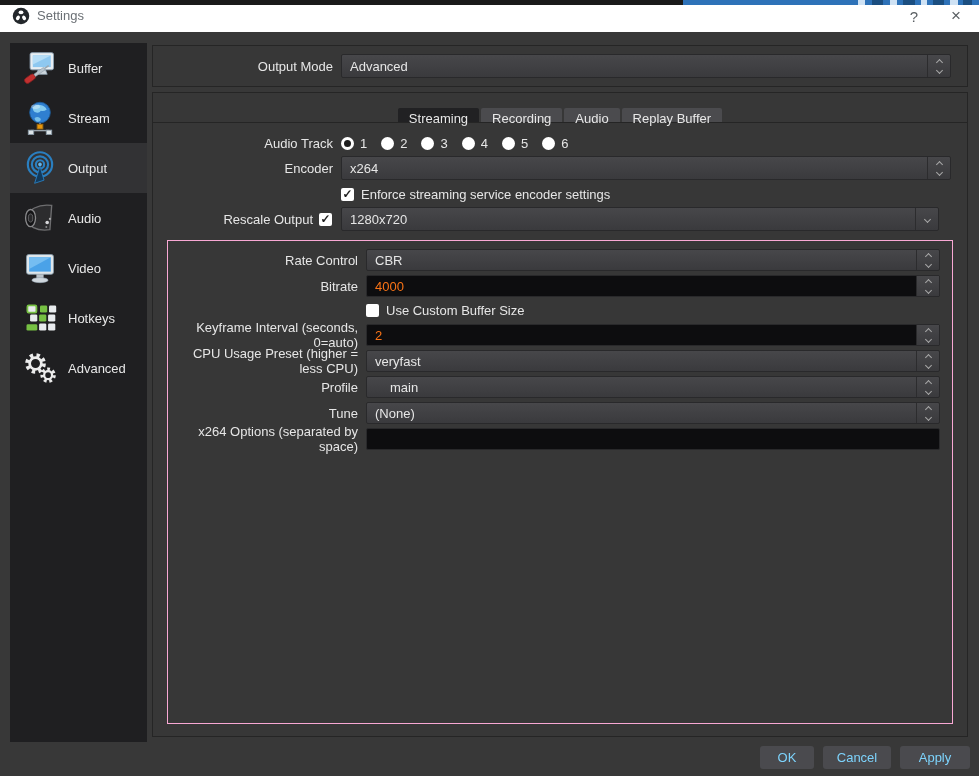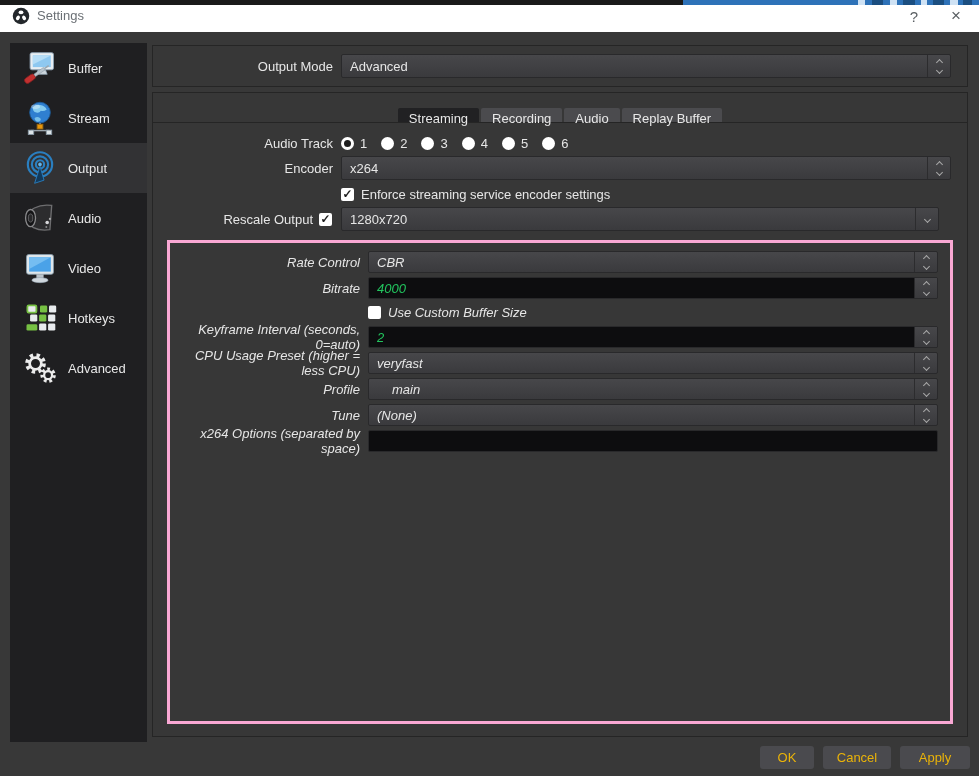--- a/index.html
+++ b/index.html
@@ -26,58 +26,58 @@
   .sidebar { position:absolute; left:10px; top:43px; width:137px; height:699px; background:#1f1f21; }
   .side-item { height:50px; display:flex; align-items:center; padding-left:11px; cursor:default; }
   .side-item.selected { background:#323234; }
   .side-item .icon { width:38px; height:38px; flex:none; display:flex; align-items:center; justify-content:center; }
   .side-item .icon svg { width:36px; height:36px; }
   .side-item .lbl { margin-left:9px; color:#e8e8e8; }
   
   .gbox { position:absolute; border:1px solid #252525; background:#373737; }
   #gb1 { left:152px; top:45px; width:816px; height:42px; display:flex; align-items:center; }
   #gb2 { left:152px; top:92px; width:816px; height:645px; }
-  #gb3 { position:absolute; left:14px; top:147px; width:786px; height:484px; border:3px solid #f9a8d4;font-style:italic; }
+  #gb3 { position:absolute; left:14px; top:147px; width:786px; height:484px; border:1px solid #f9a8d4; }
   
   .tabbar { height:30px; border-bottom:1px solid #252525; display:flex; justify-content:center; align-items:flex-end; }
   .tab { height:14px; line-height:22px; padding:0 11px; margin:0 1px; border-radius:2px 2px 0 0;
          background:#4b4b4e; color:#e8e8e8; font-size:13px; cursor:default; }
   .tab.active { background:#212123; }
   
   .frow { display:flex; align-items:center; }
   .flabel  { width:180px; flex:none; text-align:right; color:#e6e6e6; }
   .flabel2 { width:190px; flex:none; text-align:right; color:#e6e6e6; }
   .gap { margin-left:8px; }
   
   .combo { flex:1; display:flex; align-items:center; height:24px;
            background:linear-gradient(#47474a,#3a3a3d); border:1px solid #29292b; border-radius:2px; }
   .combo .ctext { flex:1; padding-left:8px; color:#e6e6e6; white-space:nowrap; overflow:hidden; }
   .cspin { width:23px; align-self:stretch; flex:none; border-left:1px solid #2c2c2e;
            display:flex; flex-direction:column; align-items:center; justify-content:center; }
   .chev { display:block; width:5px; height:5px; border:0 solid #a8a8a8; }
   .chev.up   { border-top-width:1.5px;  border-left-width:1.5px;  transform:rotate(45deg); margin-bottom:2px; }
   .chev.down { border-bottom-width:1.5px; border-right-width:1.5px; transform:rotate(45deg); margin-top:1px; }
   .darkfield { background:#0d0d0f; }
-  .darkfield .ctext { color:#22c55e; }
+  .darkfield .ctext { color:#f97316; }
   .darkfield .cspin { background:linear-gradient(#47474a,#3a3a3d); border-left:1px solid #2a2a2c; }
   .h22 { height:22px; }
   
   .cb { width:13px; height:13px; flex:none; background:#ffffff; border-radius:2px;
         display:flex; align-items:center; justify-content:center; cursor:default; }
   .cb .mark { font-size:12px; font-weight:bold; color:#1c1c1c; line-height:13px; display:none; }
   .cb.checked .mark { display:block; }
   .radio { width:13px; height:13px; flex:none; border-radius:50%; background:#ffffff; cursor:default; }
   .radio.checked { background:#1e1e1e; border:3px solid #ffffff; }
   .radio-group { display:flex; align-items:center; margin-left:8px; }
   .radio-opt { display:flex; align-items:center; margin-right:14px; }
   .radio-opt .num { margin-left:6px; color:#e6e6e6; }
   .cb-label { margin-left:7px; color:#e6e6e6; }
   
   .btnrow { position:absolute; right:9px; bottom:7px; display:flex; gap:9px; }
-  .dbtn { height:23px; border-radius:3px; background:#4a4a4e; color:#eab308; font-size:13px;
+  .dbtn { height:23px; border-radius:3px; background:#4a4a4e; color:#7dd3fc; font-size:13px;
           display:flex; align-items:center; justify-content:center; cursor:default; }
   .dbtn.ok { width:54px; } .dbtn.cancel { width:68px; } .dbtn.apply { width:70px; }
 </style>
 </head>
 <body>
 
 <div class="titlebar">
   <svg class="logo" viewBox="0 0 24 24">
     <circle cx="12" cy="12" r="11" fill="#23272b"></circle>
     <g fill="#ffffff">

